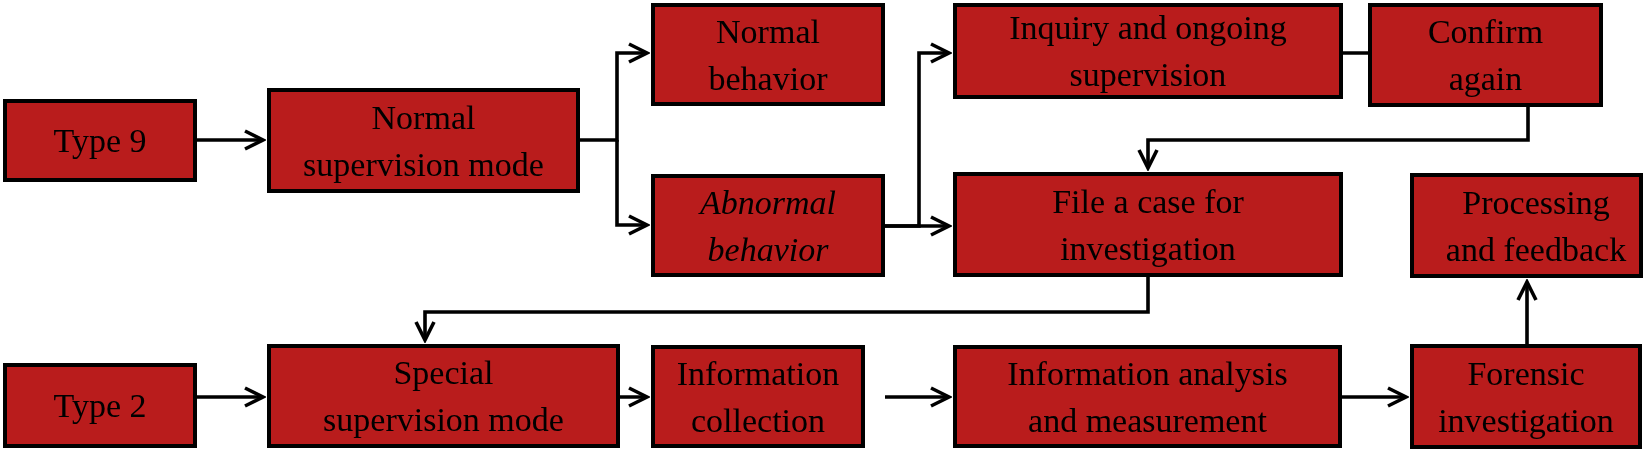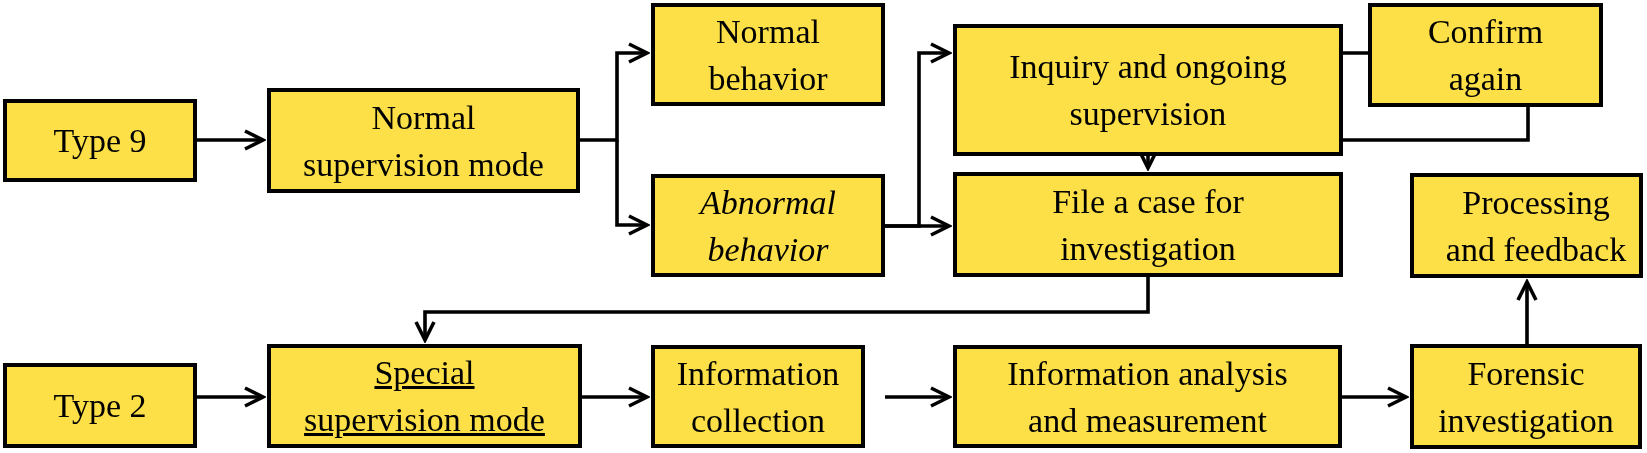--- a/index.html
+++ b/index.html
@@ -24,41 +24,41 @@
     height: 453px;
   }
   .edge {
     fill: none;
     stroke: #000000;
     stroke-width: 3.6px;
   }
   .node {
     position: absolute;
     box-sizing: border-box;
-    background: #fde047;
+    background: #b91c1c;
     border: 4px solid #000000;
     display: flex;
     align-items: center;
     justify-content: center;
     text-align: center;
     font-size: 34px;
     line-height: 47px;
     white-space: pre-line;
   }
   
   .n-type1      { left:   3px; top:  99px; width: 194px; height:  83px; }
   .n-normsup    { left: 267px; top:  88px; width: 313px; height: 105px; }
   .n-normbeh    { left: 651px; top:   3px; width: 234px; height: 103px; }
   .n-abnbeh     { left: 651px; top: 174px; width: 234px; height: 103px; font-style: italic; }
-  .n-inquiry    { left: 953px; top:   3px; width: 390px; height: 132px; margin-top: 21px; }
+  .n-inquiry    { left: 953px; top:   3px; width: 390px; height: 96px; }
   .n-confirm    { left:1368px; top:   3px; width: 235px; height: 104px; }
   .n-filecase   { left: 953px; top: 172px; width: 390px; height: 105px; }
   .n-process    { left:1410px; top: 173px; width: 233px; height: 105px; padding-left: 19px; }
   .n-type2      { left:   3px; top: 355px; width: 194px; height:  85px; margin-top: 8px; }
-  .n-specsup    { left: 267px; top: 344px; width: 315px; height: 104px; text-decoration: underline; }
+  .n-specsup    { left: 267px; top: 344px; width: 353px; height: 104px; }
   .n-infocol    { left: 651px; top: 345px; width: 214px; height: 103px; }
   .n-infoana    { left: 953px; top: 345px; width: 389px; height: 103px; }
   .n-forensic   { left:1410px; top: 344px; width: 232px; height: 105px; }
 </style>
 </head>
 <body>
 
 <div id="canvas">
 
   <svg id="edge-layer" viewBox="0 0 1647 453" xmlns="http://www.w3.org/2000/svg">

